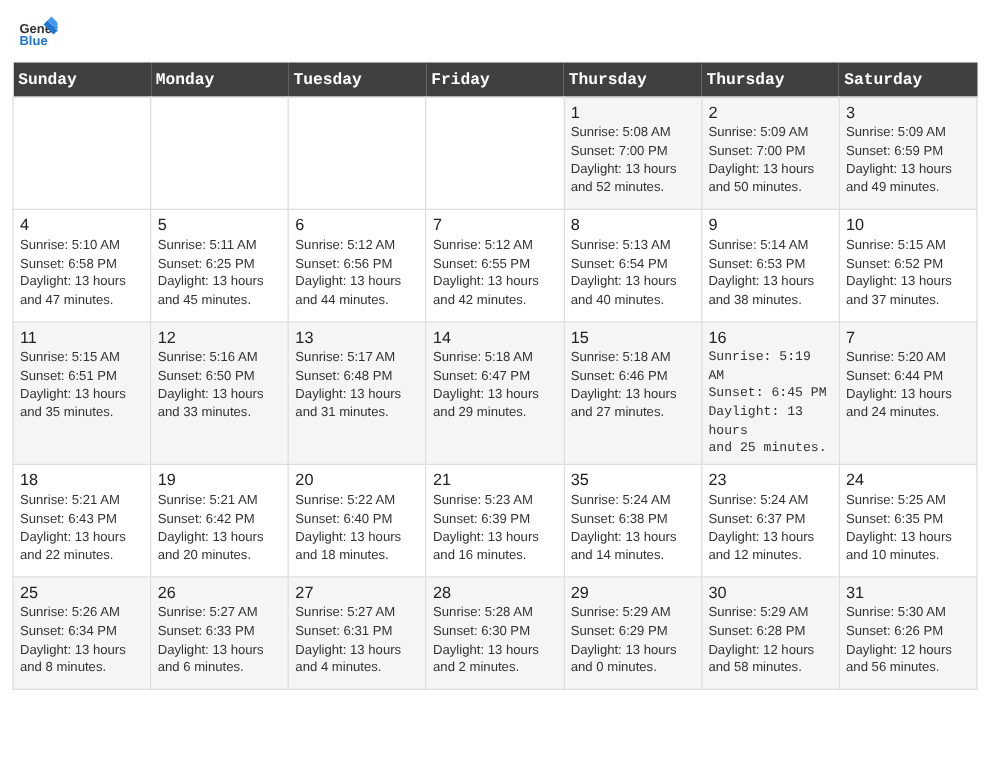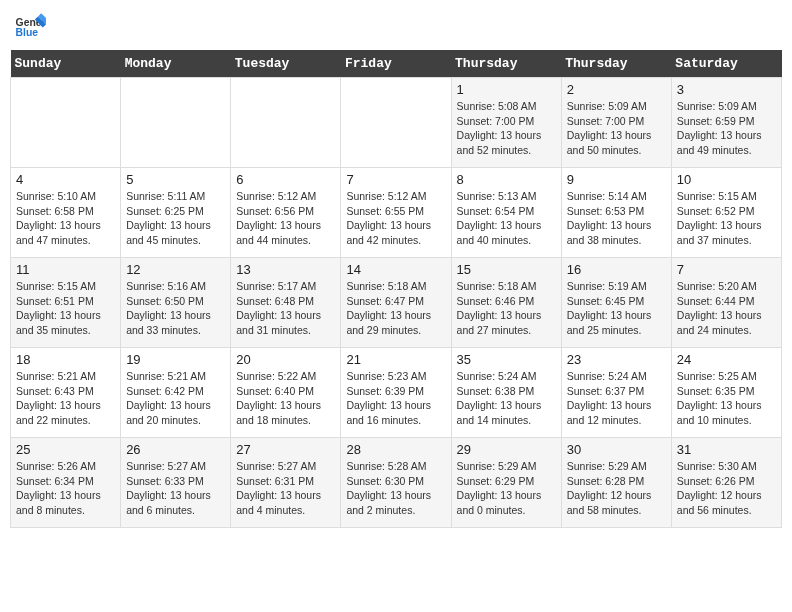--- a/index.html
+++ b/index.html
@@ -220,21 +220,21 @@
         </td>
         <td>
           <span class="day-num">15</span>
           <div class="day-info" style="white-space: pre-line;">Sunrise: 5:18 AM
 Sunset: 6:46 PM
 Daylight: 13 hours
 and 27 minutes.</div>
         </td>
         <td>
           <span class="day-num">16</span>
-          <div class="day-info" style="white-space: pre-line;">Sunrise: 5:19 AM
+          <div class="day-info" style="white-space: pre-line; font-family: Liberation Mono, monospace;">Sunrise: 5:19 AM
 Sunset: 6:45 PM
 Daylight: 13 hours
 and 25 minutes.</div>
         </td>
         <td>
           <span class="day-num">7</span>
           <div class="day-info" style="white-space: pre-line;">Sunrise: 5:20 AM
 Sunset: 6:44 PM
 Daylight: 13 hours
 and 24 minutes.</div>

